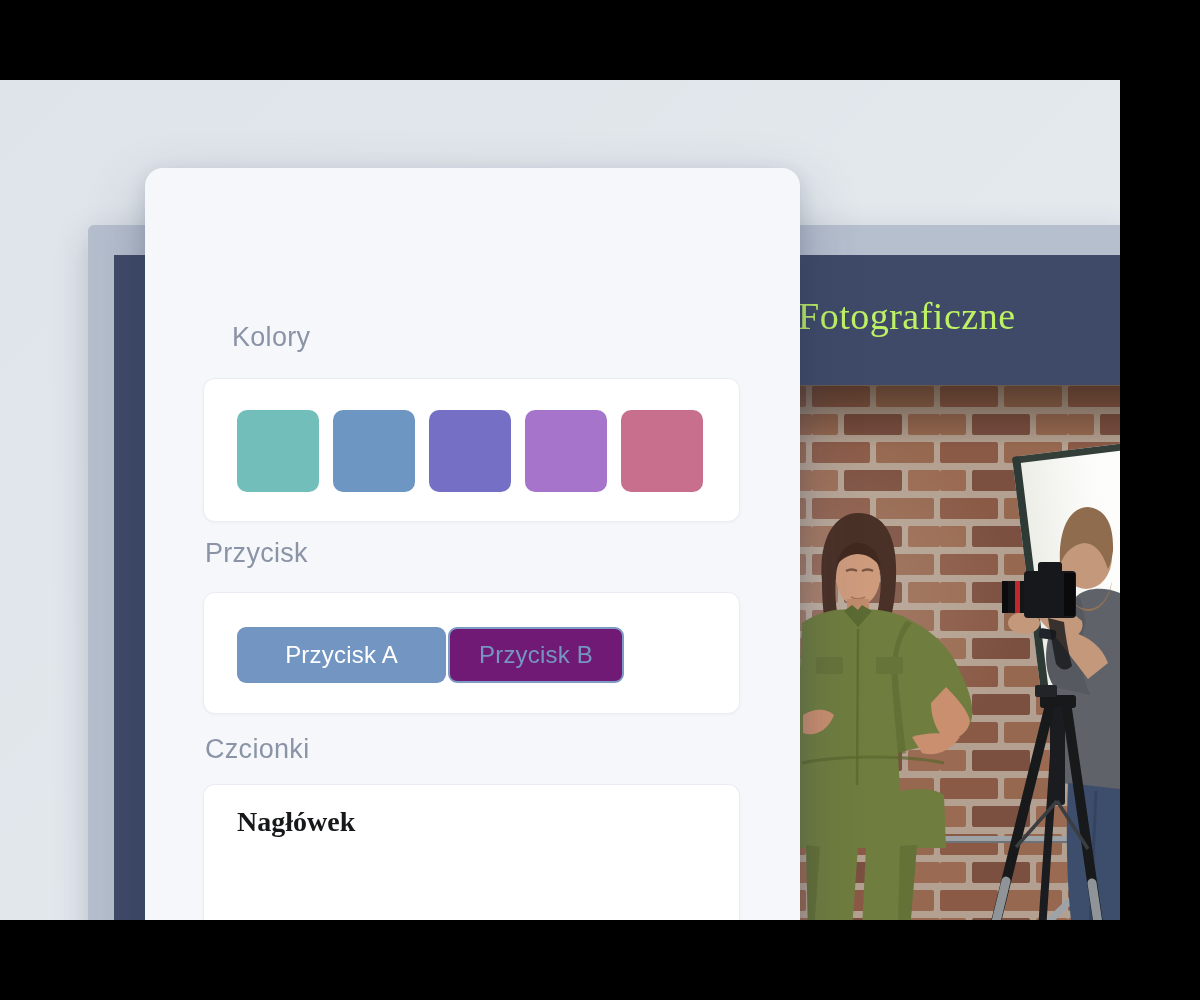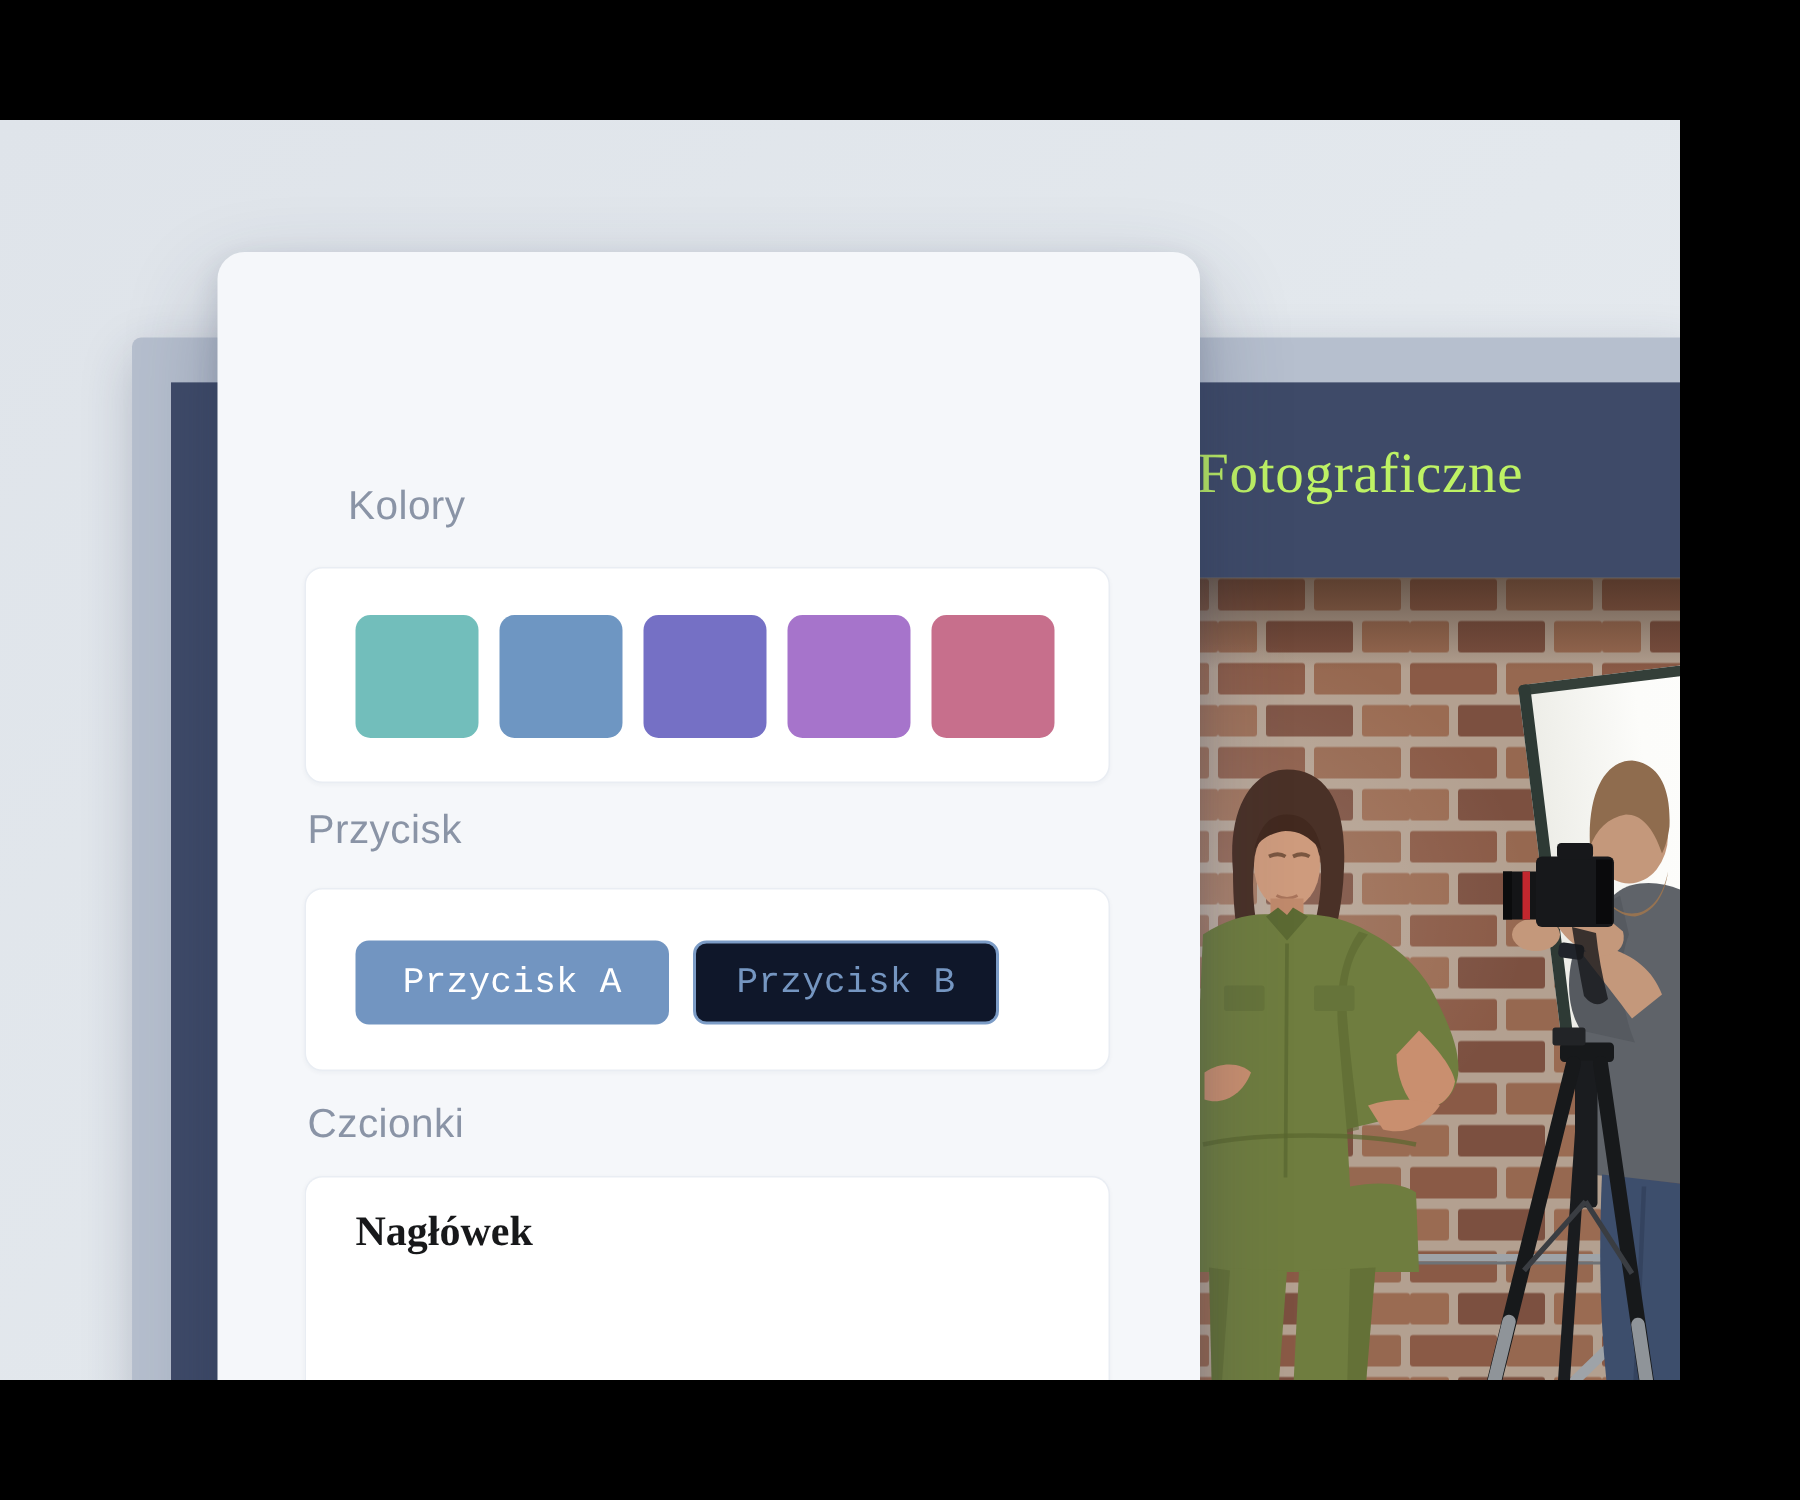--- a/index.html
+++ b/index.html
@@ -54,27 +54,27 @@
   .card{
     position:absolute;left:58px;width:537px;background:#fff;
     border:1px solid #e9edf3;border-radius:12px;
     box-shadow:0 1px 3px rgba(30,40,70,.04);box-sizing:border-box;
   }
   .card-colors{top:210px;height:144px;}
   .card-buttons{top:424px;height:122px;}
   .card-fonts{top:616px;height:320px;border-bottom:none;border-radius:12px 12px 0 0;}
   .swatch-row{position:absolute;left:33px;top:31px;display:flex;gap:14px;}
   .swatch{width:82px;height:82px;border-radius:10px;}
-  .btn-row{position:absolute;left:33px;top:34px;display:flex;gap:16px;font-family:Liberation Mono, monospace;}
+  .btn-row{position:absolute;left:33px;top:34px;display:flex;gap:2px;}
   .btn{
     height:56px;border-radius:9px;display:flex;align-items:center;justify-content:center;
     font-size:24px;letter-spacing:.2px;box-sizing:border-box;cursor:pointer;
   }
   .btn-a{width:209px;color:#ffffff;}
-  .btn-b{width:204px;background:#0f172a;border:2px solid #7c9cc6;color:#7596c1;}
+  .btn-b{width:176px;background:#701a75;border:2px solid #7c9cc6;color:#7596c1;}
   .font-heading{
     position:absolute;left:33px;top:22px;
     font-family:"Liberation Serif",serif;font-size:28px;font-weight:700;color:#17181a;line-height:1.1;
   }
   .font-paragraph{
     position:absolute;left:33px;top:76px;
     font-family:"Liberation Serif",serif;font-size:29px;font-weight:400;color:#212225;line-height:1.2;
   }
 </style>
 </head>

